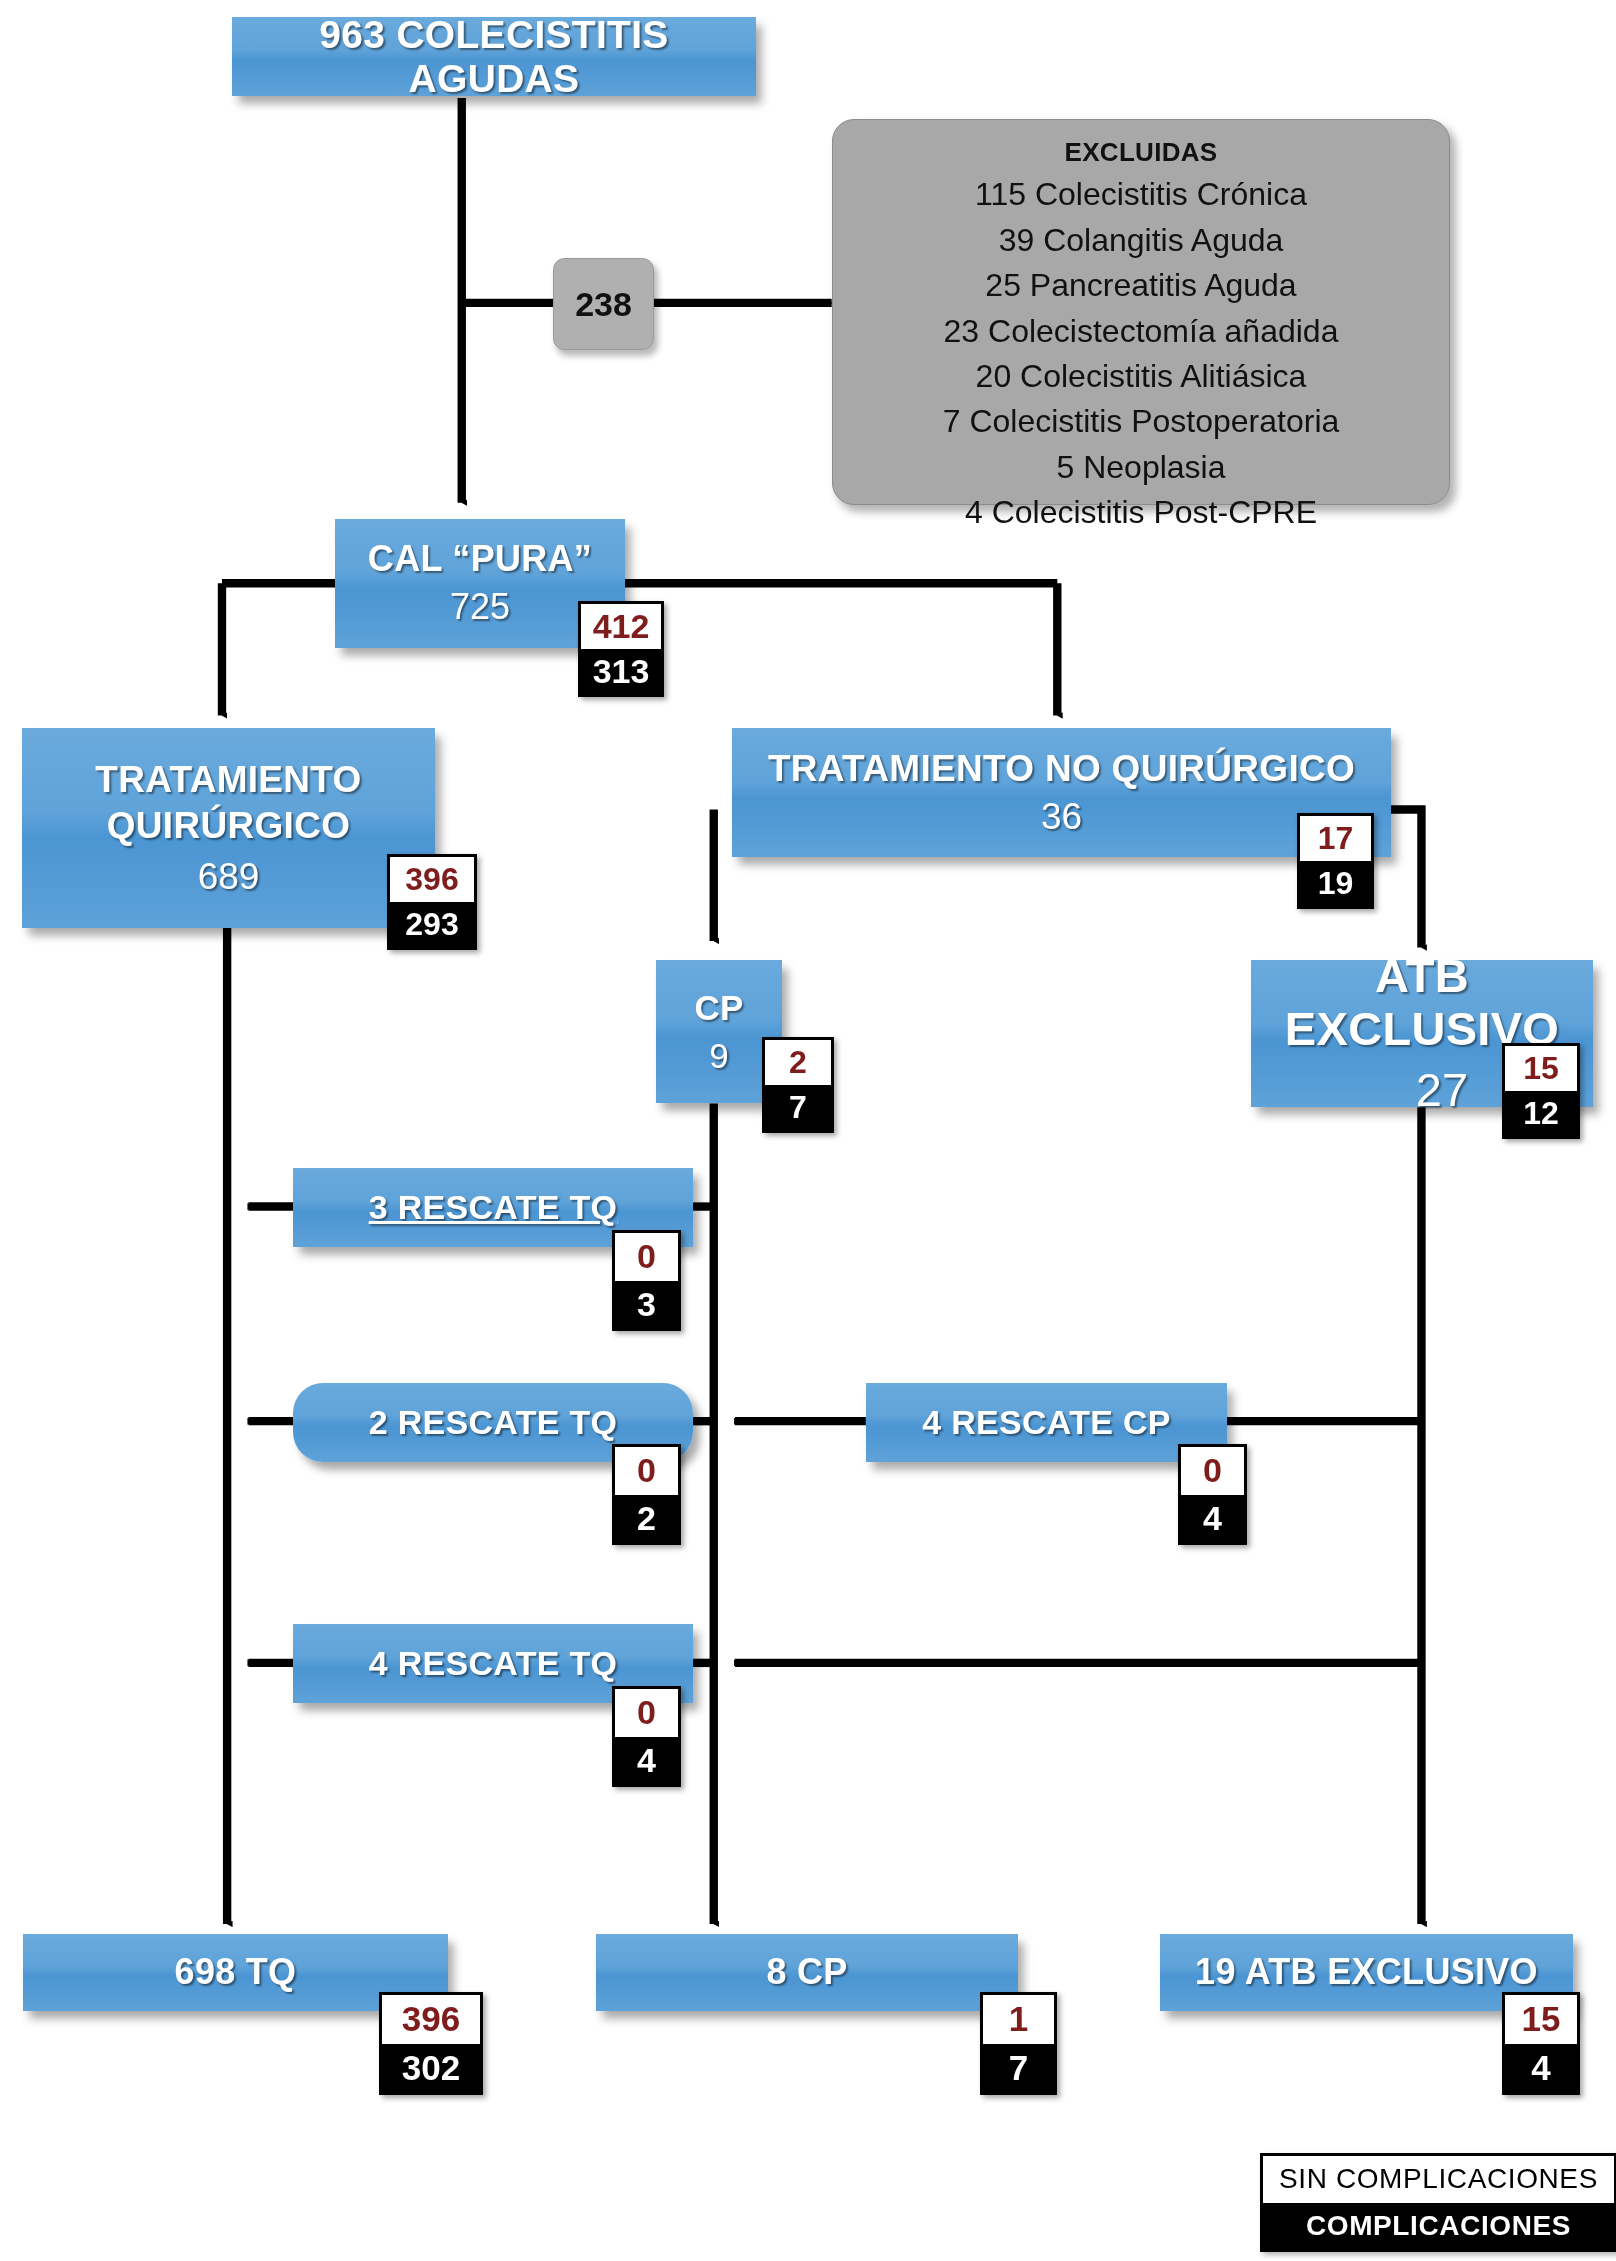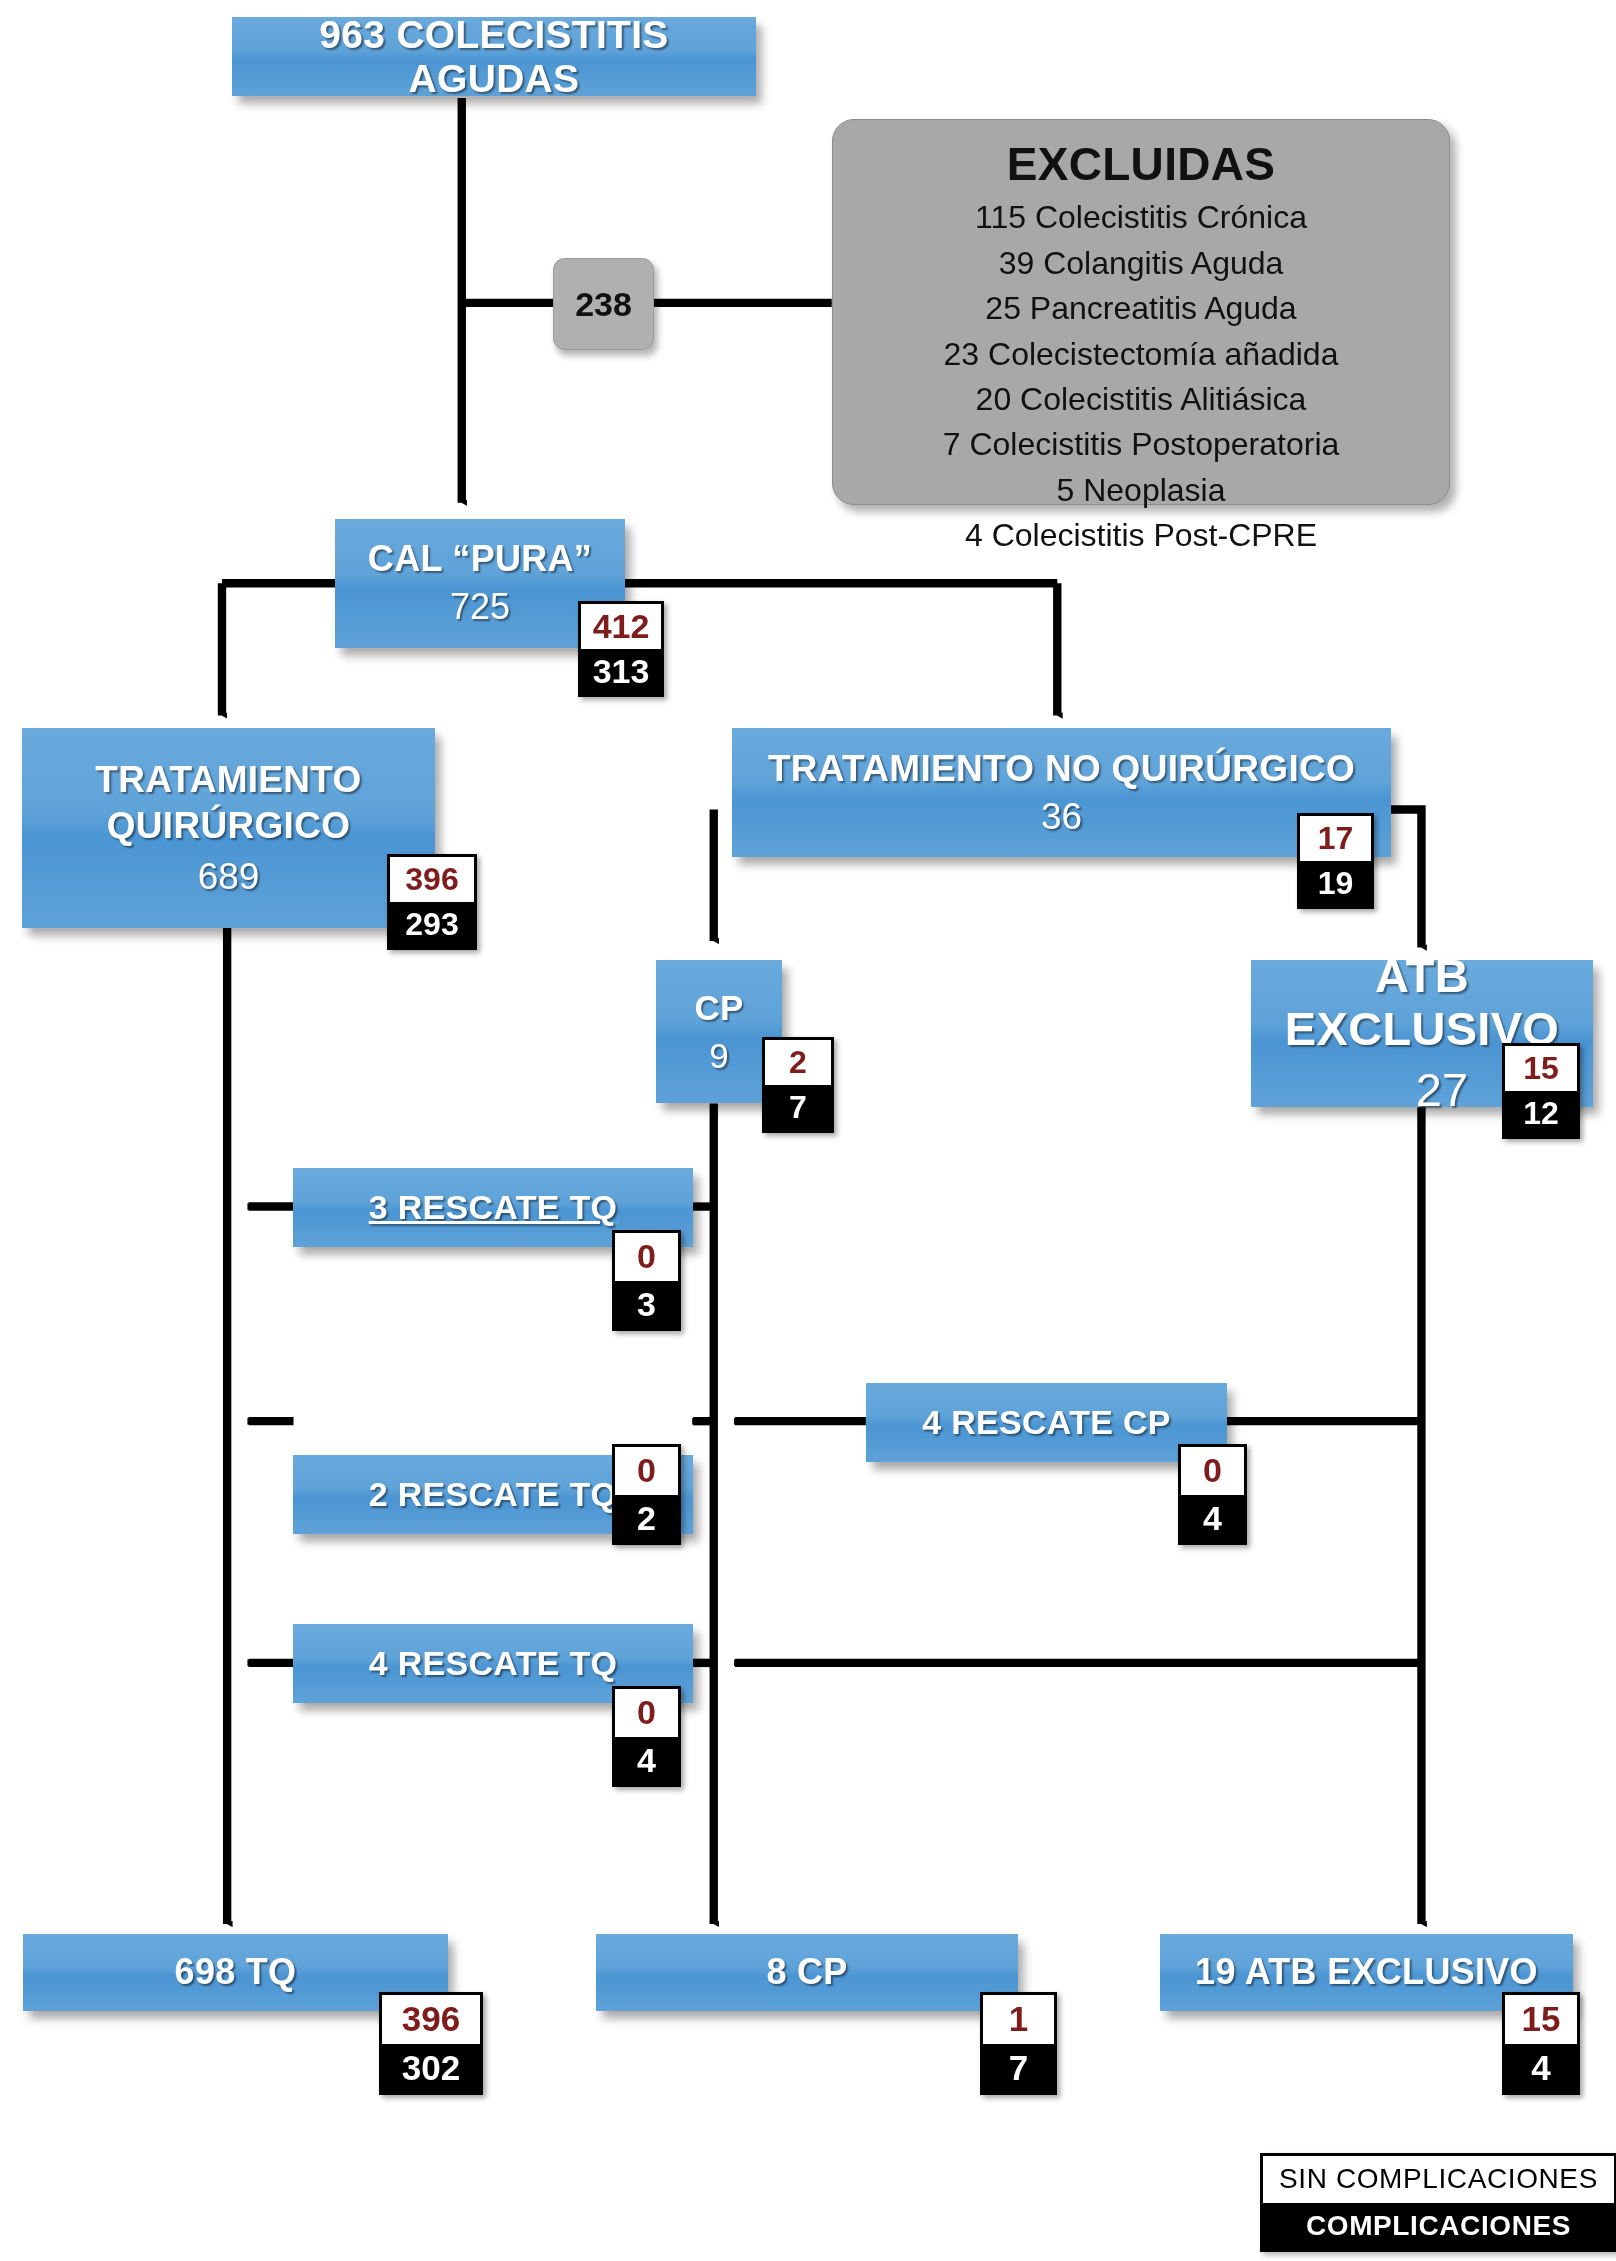--- a/index.html
+++ b/index.html
@@ -40,21 +40,21 @@
   .greypill{
     position:absolute;
     background:#b0b0b0;
     border:1.9px solid #9a9a9a;
     border-radius:11.6px;
     box-shadow:3.9px 5.2px 6.4px rgba(0,0,0,.28);
     display:flex;align-items:center;justify-content:center;
     color:#111;font-size:34px;font-weight:600;
     z-index:5;
   }
-  .excl-title{text-align:center;font-weight:bold;font-size:46px;margin-top:17px;letter-spacing:0.3px;}
+  .excl-title{text-align:center;font-weight:bold;font-size:26px;margin-top:17px;letter-spacing:0.3px;}
   .excl-line{text-align:center;font-size:32px;margin-top:8.4px;font-weight:500;}
 
   
   .tag{
     position:absolute;
     border:3.2px solid #000;
     background:#000;
     z-index:9;
     box-shadow:2.6px 3.2px 5.2px rgba(0,0,0,.35);
   }
@@ -198,21 +198,21 @@
   </div>
 
   <div class="node" style="left:293px;top:1168px;width:400px;height:79px;font-size:34px;text-decoration:underline;">
     <span class="ttl">3 RESCATE TQ</span>
   </div>
   <div class="tag" style="left:612px;top:1230px;width:63px;height:95px;">
     <div class="top" style="height:50%;font-size:34px;">0</div>
     <div class="bot" style="height:50%;font-size:34px;">3</div>
   </div>
 
-  <div class="node" style="left:293px;top:1455px;width:400px;height:79px;font-size:34px;">
+  <div class="node" style="left:293px;top:1383px;width:400px;height:79px;font-size:34px;border-radius:30px;">
     <span class="ttl">2 RESCATE TQ</span>
   </div>
   <div class="tag" style="left:612px;top:1444px;width:63px;height:95px;">
     <div class="top" style="height:50%;font-size:34px;">0</div>
     <div class="bot" style="height:50%;font-size:34px;">2</div>
   </div>
 
   <div class="node" style="left:866px;top:1383px;width:361px;height:79px;font-size:34px;">
     <span class="ttl">4 RESCATE CP</span>
   </div>

